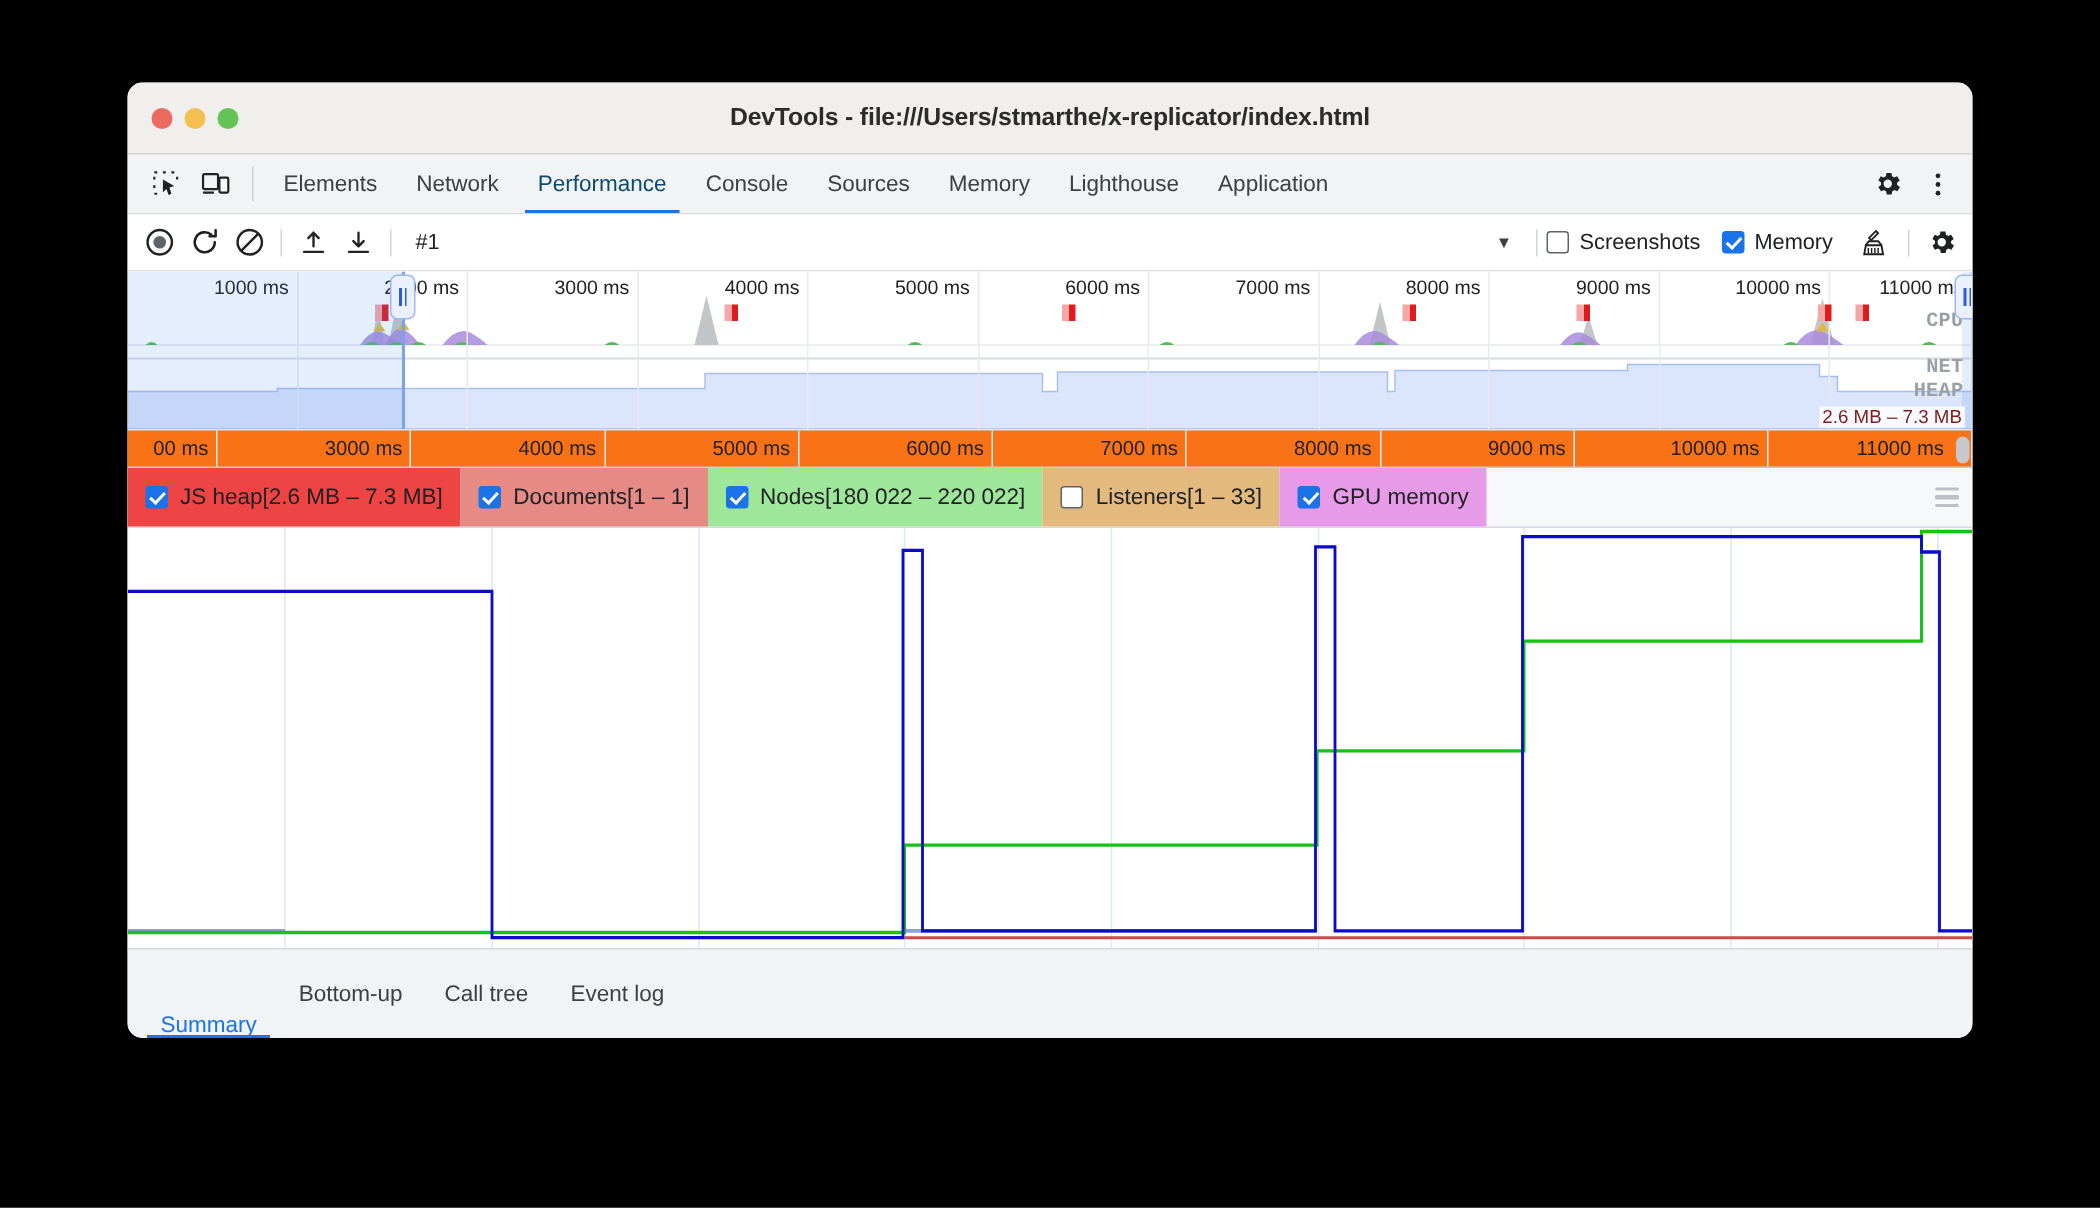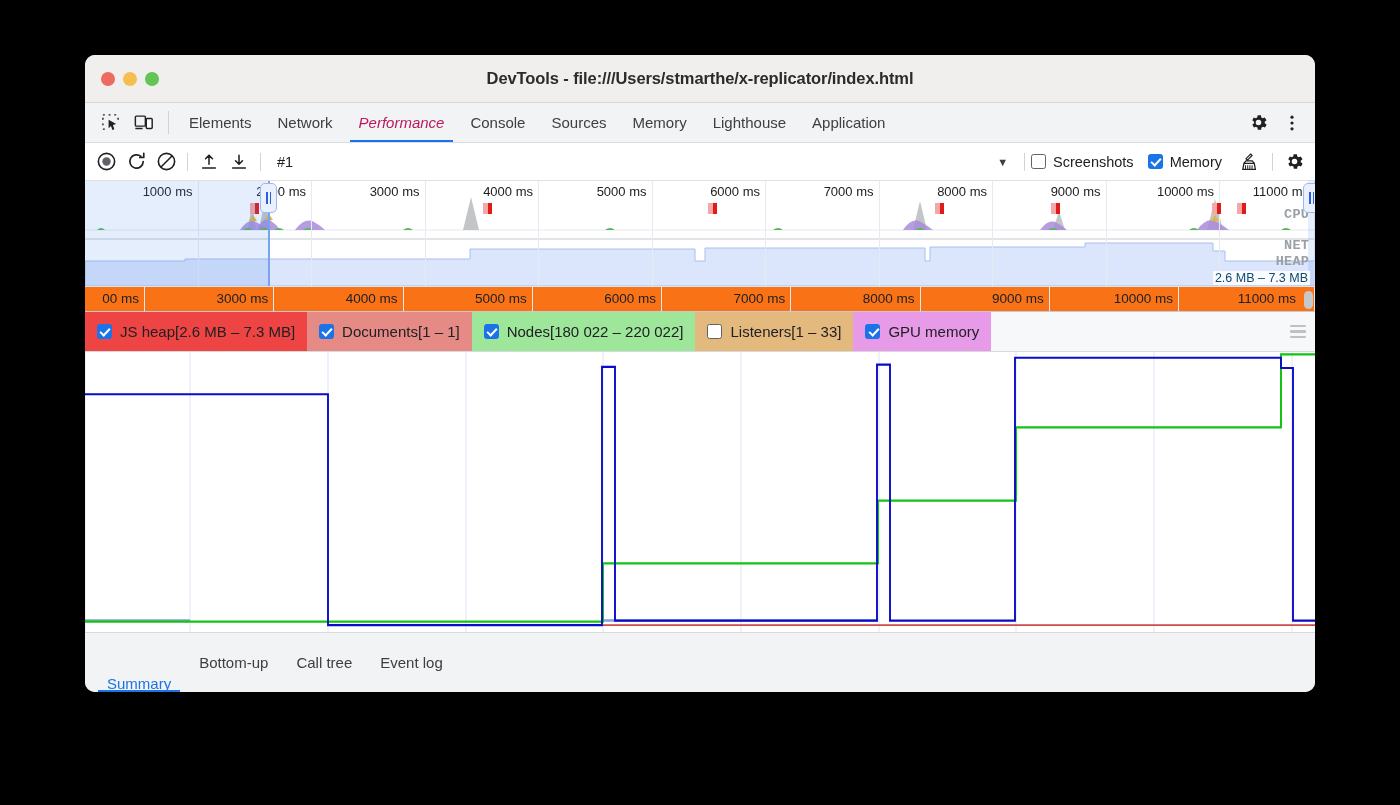--- a/index.html
+++ b/index.html
@@ -49,21 +49,21 @@
   .tool-icon {
     width: 34px; display: flex; align-items: center; justify-content: center;
     cursor: pointer;
   }
   .vsep { width: 1px; background: #d0d4d8; margin: 8px 7px; }
   .tab {
     display: flex; align-items: center; padding: 0 13px;
     font-size: 15px; color: #3c4043; cursor: pointer;
     position: relative; white-space: nowrap;
   }
-  .tab.active { color: #be185d; font-style: italic; }
+  .tab.active { color: #0c4a6e; }
   .tab.active::after {
     content: ""; position: absolute; left: 4px; right: 4px; bottom: 0;
     height: 2.5px; background: #1a73e8;
   }
   .tabstrip-right { margin-left: auto; display: flex; align-items: center; padding-right: 6px; }
   
   .toolbar {
     height: 38px; flex: 0 0 38px;
     background: #ffffff;
     border-bottom: 1px solid #e0e0e0;
@@ -112,21 +112,21 @@
   }
   .cpu-label, .net-label, .heap-label {
     position: absolute; right: 6px;
     font-size: 13.5px; font-weight: bold; color: #9aa0a6; letter-spacing: 0.2px; font-family: Liberation Mono, monospace;
   }
   .cpu-label { top: 26px; }
   .net-label { top: 57px; }
   .heap-label { top: 73px; }
   .heap-range {
     position: absolute; right: 5px; top: 90px;
-    font-size: 12.5px; color: #0c4a6e;
+    font-size: 12.5px; color: #7f1d1d;
     background: rgba(255,255,255,0.85); padding: 0 2px;
   }
   .dim-overlay {
     position: absolute; top: 0; bottom: 0; left: 0; width: 183px;
     background: rgba(66,133,244,0.14); pointer-events: none;
   }
   .dim-overlay.right { left: auto; right: 0; width: 7px; }
   .drag-handle {
     position: absolute; top: 2px; width: 17px; height: 30px;
     background: #eaf0fd; border: 1px solid #9cb8ee; border-radius: 5px;

